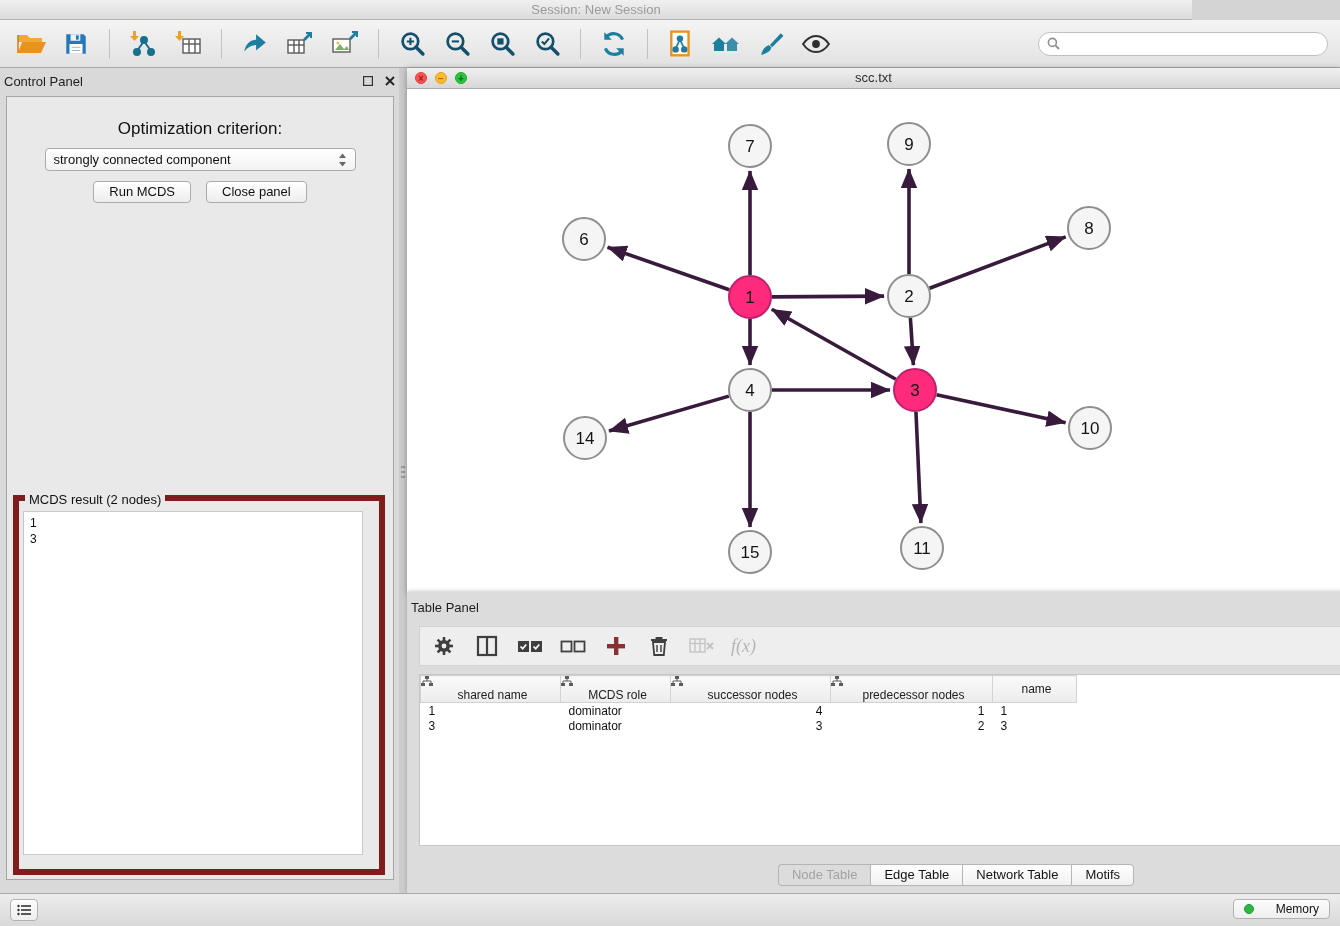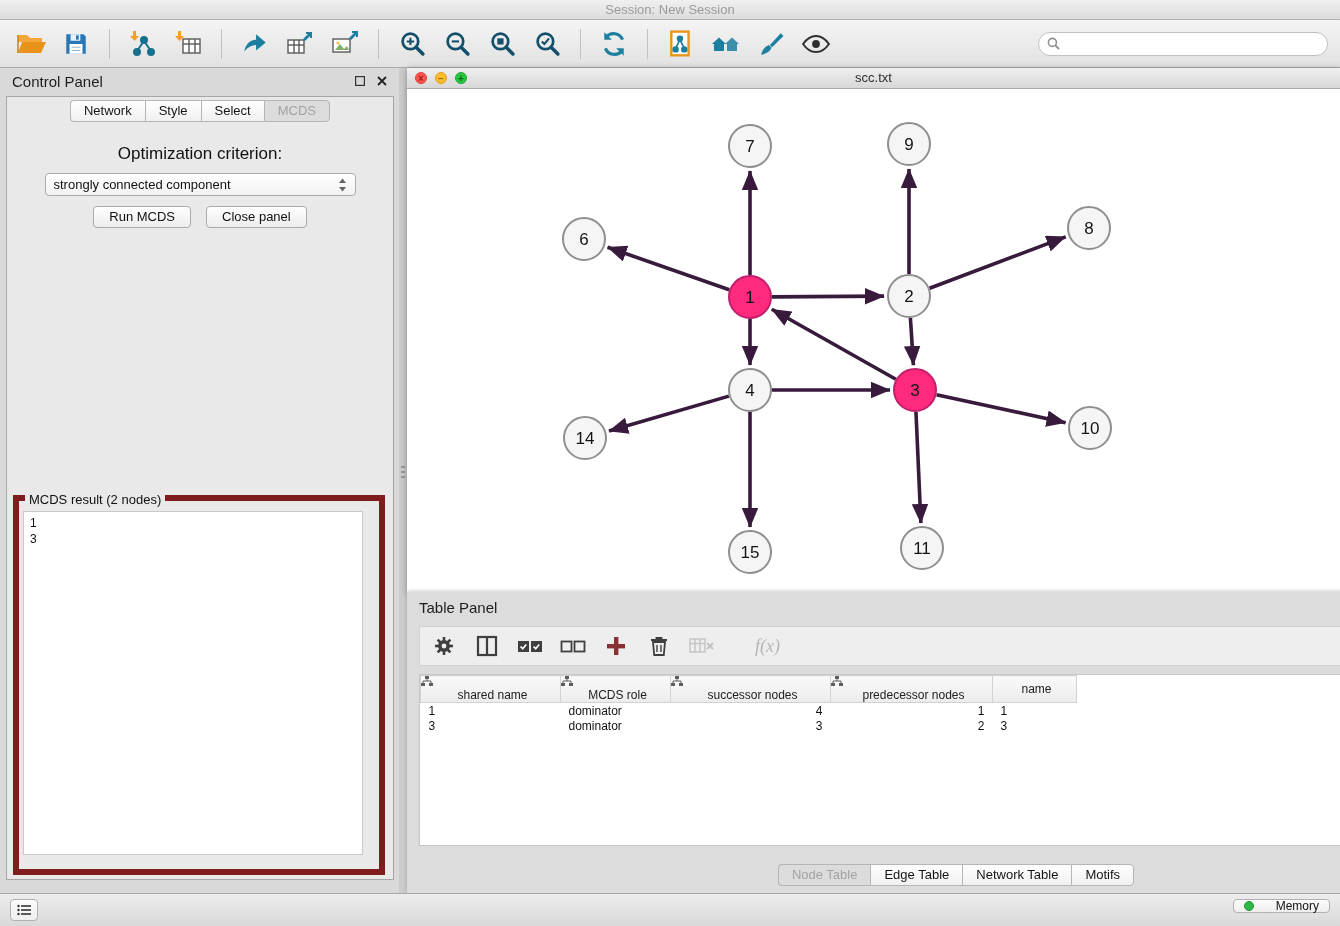--- a/index.html
+++ b/index.html
@@ -9,21 +9,21 @@
     background:#d4d4d4;
     position:relative;
     overflow:hidden;
     font-size:13px;
     color:#1a1a1a;
   }
   svg { display:block; }
 
   
   .titlebar {
-    position:absolute; left:0; top:0; width:1340px; height:20px;
+    position:absolute; left:0; top:0; width:1192px; height:20px;
     background:linear-gradient(#f0f0f0,#dcdcdc);
     border-bottom:1px solid #b4b4b4;
     text-align:center; line-height:19px; color:#9b9b9b; font-size:13px;
   }
 
   
   .main-toolbar {
     position:absolute; left:0; top:20px; width:1340px; height:48px;
     background:linear-gradient(#f4f4f4,#e2e2e2);
     border-bottom:1px solid #a9a9a9;
@@ -38,21 +38,21 @@
   }
   .search-box input { border:none; outline:none; flex:1; font-size:13px; background:transparent; font-family:"Liberation Sans",sans-serif; }
 
   
   .v-splitter { position:absolute; left:399px; top:68px; width:8px; height:825px; background:#cbcbcb; }
   .v-splitter .grip { position:absolute; left:2px; top:398px; width:4px; height:14px;
     background:repeating-linear-gradient(#9a9a9a 0 2px, transparent 2px 5px); }
 
   
   .control-panel { position:absolute; left:0; top:68px; width:399px; height:825px; background:#d9d9d9; }
-  .panel-header { height:26px; display:flex; align-items:center; padding:0 12px; font-size:15px; color:#1d1d1d; }
+  .panel-header { height:26px; display:flex; align-items:center; padding:0 4px; font-size:13px; color:#1d1d1d; }
   .panel-header .win-icons { margin-left:auto; display:flex; gap:12px; align-items:center; }
   .cp-body {
     position:absolute; left:6px; right:5px; top:28px; bottom:13px;
     border:1px solid #a6a6a6; background:#e9e9e9;
   }
   .cp-tabs { display:flex; justify-content:center; padding-top:3px; }
   .tab-btn {
     border:1px solid #b5b5b5; border-right-width:0;
     background:linear-gradient(#ffffff,#f0f0f0);
     font-size:13px; height:22px; line-height:20px; padding:0 13px; color:#141414;
@@ -128,21 +128,21 @@
   .statusbar {
     position:absolute; left:0; bottom:0; width:1340px; height:33px;
     background:linear-gradient(#ededed,#d9d9d9); border-top:1px solid #a8a8a8;
   }
   .list-btn {
     position:absolute; left:10px; top:5px; width:28px; height:22px;
     border:1px solid #b2b2b2; border-radius:4px; background:linear-gradient(#fcfcfc,#eee);
     display:flex; align-items:center; justify-content:center;
   }
   .memory-btn {
-    position:absolute; right:10px; top:5px; height:14px;
+    position:absolute; right:10px; top:5px; height:20px;
     border:1px solid #b2b2b2; border-radius:4px; background:linear-gradient(#fcfcfc,#eee);
     display:flex; align-items:center; gap:22px; padding:0 10px; font-size:12px; color:#111;
   }
   .mem-dot { width:10px; height:10px; border-radius:50%; background:#2fb944; border:1px solid #219435; }
 </style>
 </head>
 <body>
 
 <div class="titlebar">
   <span>Session: New Session</span>
@@ -340,26 +340,20 @@
           </svg>
       </span>
       <span>
         <svg width="10" height="10" viewBox="0 0 10 10">
             <path d="M1 1l8 8M9 1l-8 8" stroke="#222" stroke-width="1.8"></path>
           </svg>
       </span>
     </span>
   </div>
   <div class="cp-body">
-    <div class="cp-tabs">
-      <span class="tab-btn">Network</span>
-      <span class="tab-btn">Style</span>
-      <span class="tab-btn">Select</span>
-      <span class="tab-btn active">MCDS</span>
-    </div>
     <div class="opt-label">Optimization criterion:</div>
     <div class="dropdown">
       <span>strongly connected component</span>
       <span class="spin">
         <svg width="9" height="14" viewBox="0 0 9 14">
           <path d="M4.5 0.5L8 5H1z" fill="#666"></path>
           <path d="M4.5 13.5L1 9h7z" fill="#666"></path>
         </svg>
       </span>
     </div>
@@ -545,21 +539,21 @@
           <g stroke="#c4c4c4" fill="none" stroke-width="1.4">
             <rect x="1" y="2" width="15" height="13"></rect>
             <line x1="1" y1="6.5" x2="16" y2="6.5"></line>
               <line x1="6" y1="2" x2="6" y2="15"></line>
               <line x1="11" y1="2" x2="11" y2="15"></line>
           </g>
           <path d="M18 6l6 6M24 6l-6 6" stroke="#c4c4c4" stroke-width="2"></path>
         </svg>
       </span>
     </span>
-    <span class="tp-tool" style="width:auto;margin-left:24px;">
+    <span class="tp-tool" style="width:auto;">
       <span class="fx-label">f(x)</span>
     </span>
   </div>
 
   <div class="tp-table-wrap">
     <table class="node-table">
       <colgroup>
         <col style="width:140px">
           <col style="width:110px">
           <col style="width:160px">

